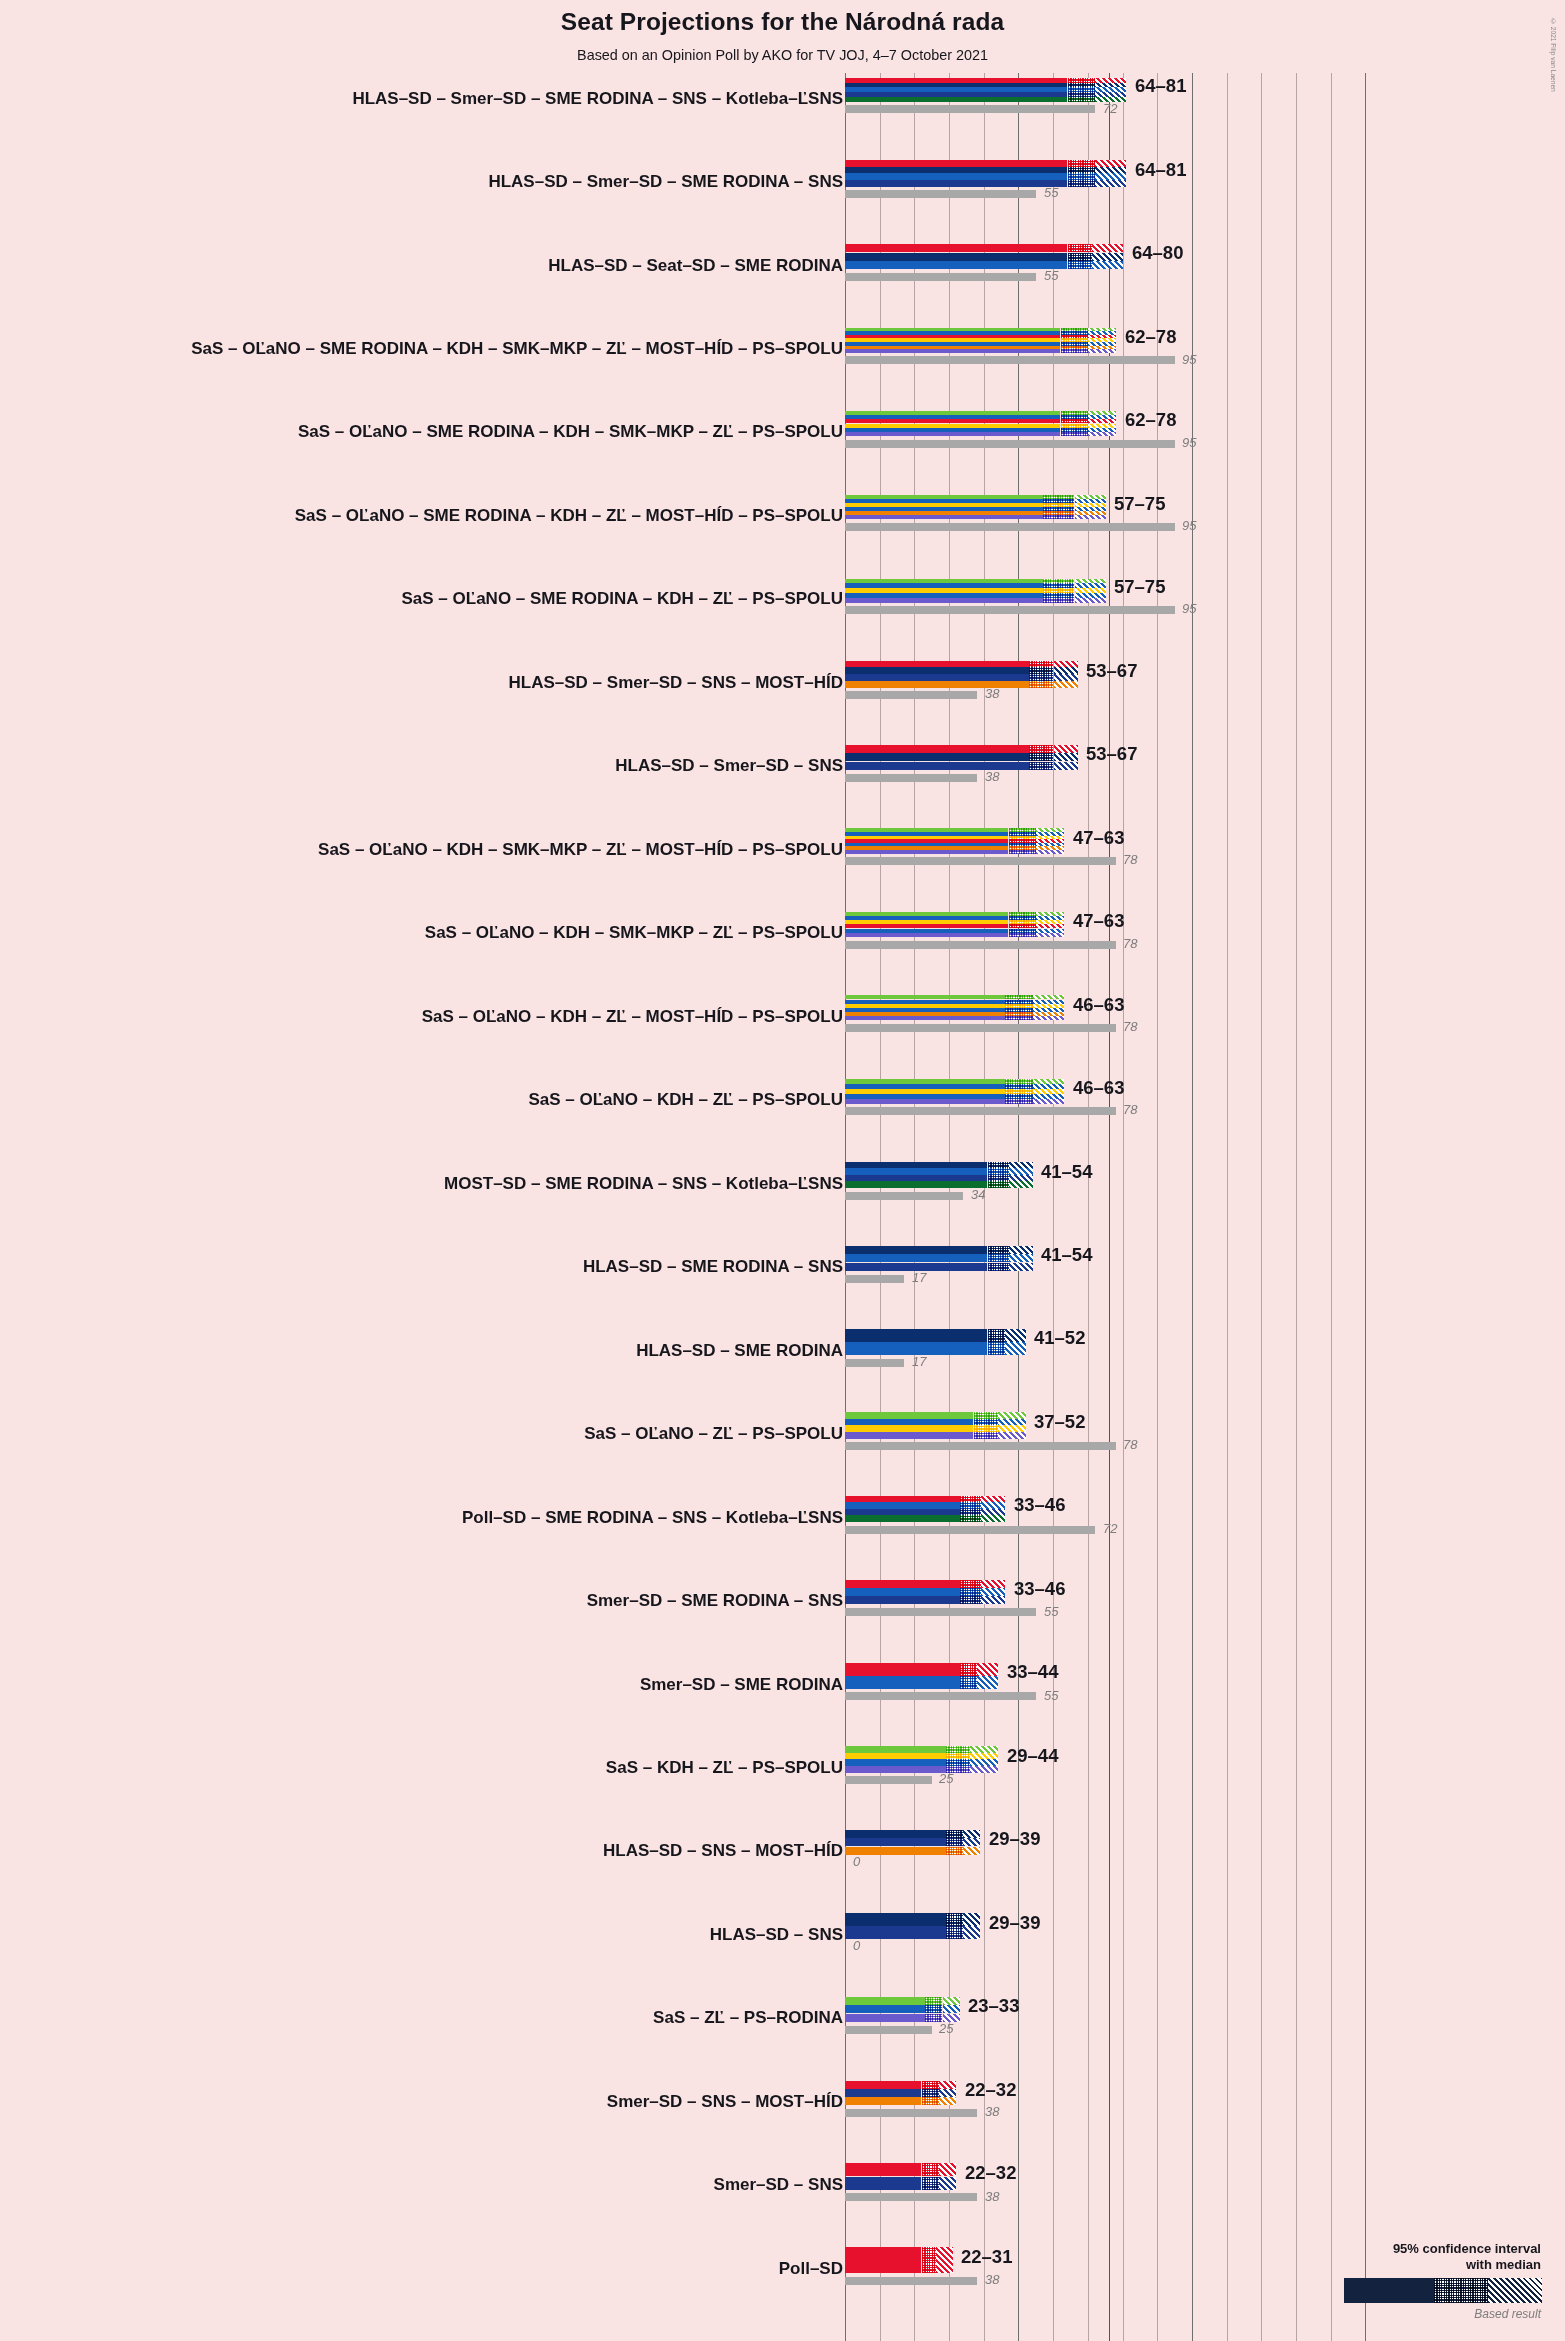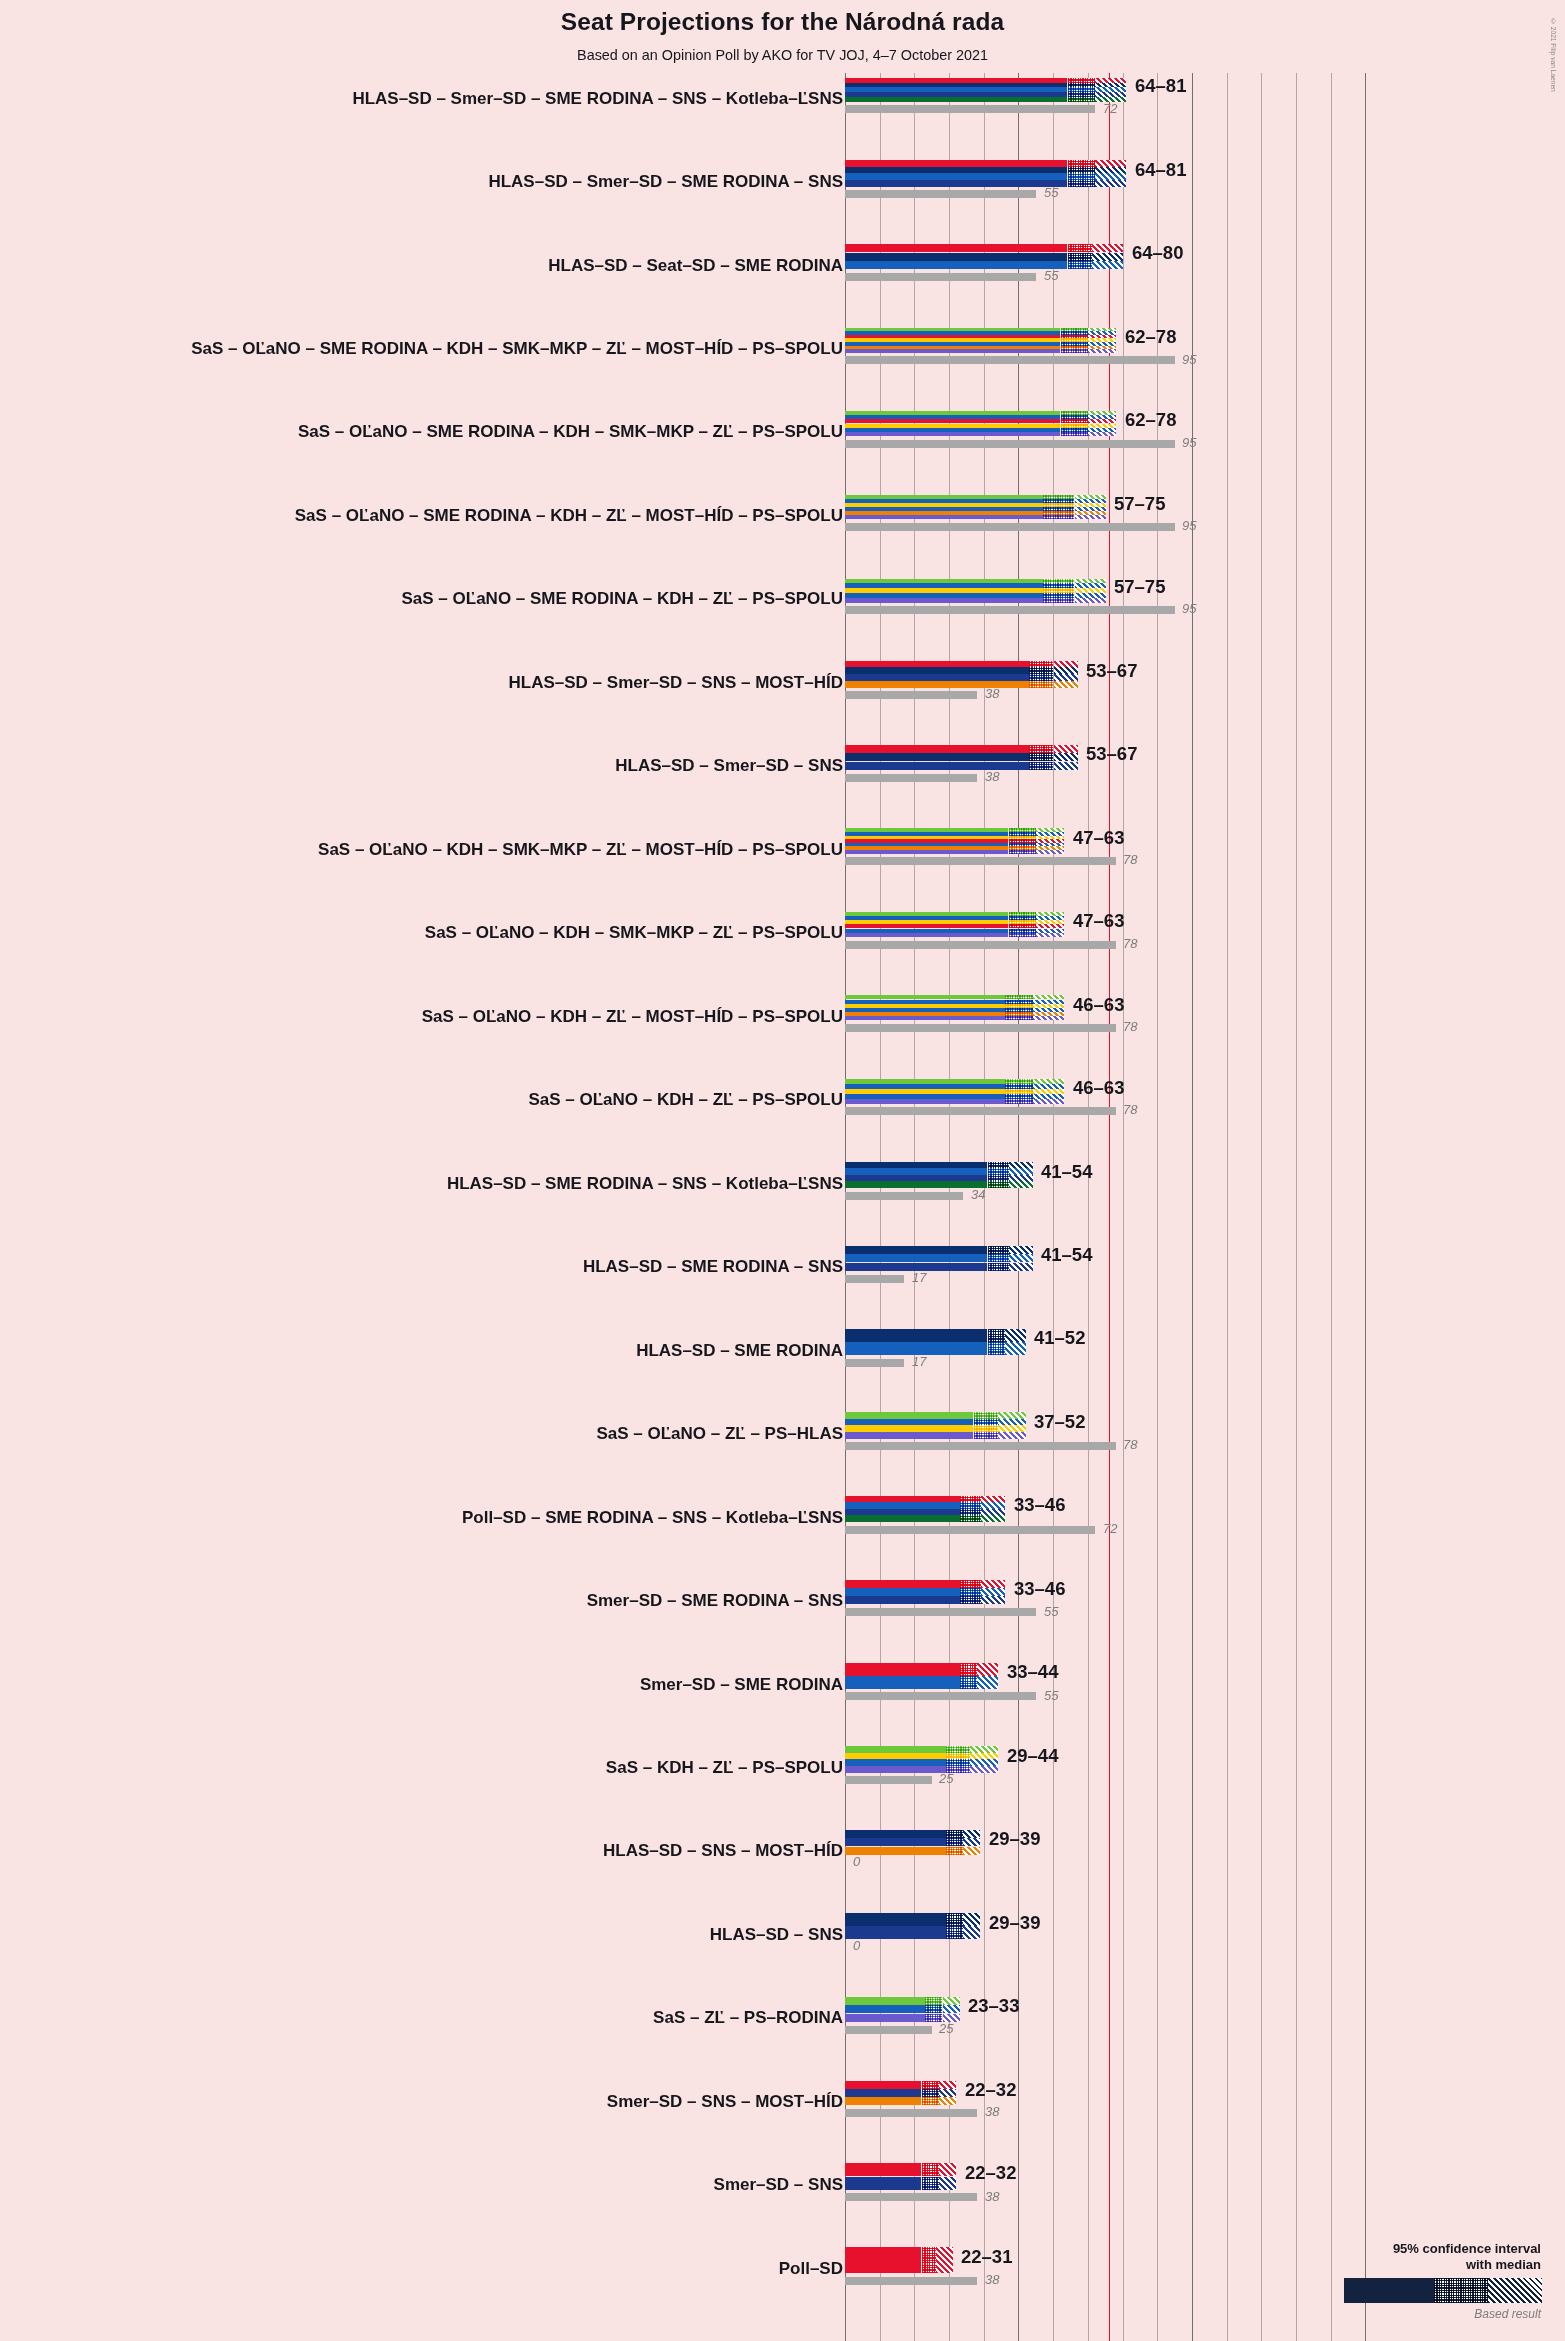--- a/index.html
+++ b/index.html
@@ -346,21 +346,21 @@
       <div style="position: absolute; left: 1005px; width: 28px; top: 1094px; height: 4.8px; background: repeating-linear-gradient(0deg, rgb(21, 96, 189) 0px, rgb(21, 96, 189) 1.2px, rgb(255, 255, 255) 1.2px, rgb(255, 255, 255) 2.4px), repeating-linear-gradient(90deg, rgb(21, 96, 189) 0px, rgb(21, 96, 189) 1.2px, rgb(255, 255, 255) 1.2px, rgb(255, 255, 255) 2.4px); background-blend-mode: multiply;"></div>
       <div style="position: absolute; left: 1033px; width: 31px; top: 1094px; height: 4.8px; background: repeating-linear-gradient(45deg, rgb(21, 96, 189) 0px, rgb(21, 96, 189) 1.8px, rgb(255, 255, 255) 1.8px, rgb(255, 255, 255) 4.2px);"></div>
       <div style="position: absolute; left: 845px; width: 160px; top: 1099px; height: 4.8px; background: rgb(106, 90, 205);"></div>
       <div style="position: absolute; left: 1005px; width: 28px; top: 1099px; height: 4.8px; background: repeating-linear-gradient(0deg, rgb(106, 90, 205) 0px, rgb(106, 90, 205) 1.2px, rgb(255, 255, 255) 1.2px, rgb(255, 255, 255) 2.4px), repeating-linear-gradient(90deg, rgb(106, 90, 205) 0px, rgb(106, 90, 205) 1.2px, rgb(255, 255, 255) 1.2px, rgb(255, 255, 255) 2.4px); background-blend-mode: multiply;"></div>
       <div style="position: absolute; left: 1033px; width: 31px; top: 1099px; height: 4.8px; background: repeating-linear-gradient(45deg, rgb(106, 90, 205) 0px, rgb(106, 90, 205) 1.8px, rgb(255, 255, 255) 1.8px, rgb(255, 255, 255) 4.2px);"></div>
       <div class="rangetxt" style="left: 1073px; top: 1077px;">46–63</div>
       <div class="lastbar" style="left: 845px; width: 271px; top: 1107px;"></div>
       <div class="lasttxt" style="left: 1123px; top: 1102px;">78</div>
     </div>
     <div class="row" style="top: 0px;">
-      <div class="rowlabel" style="top: 1174px;">HLAS–SD – SME RODINA – SNS – Kotleba–ĽSNS</div>
+      <div class="rowlabel" style="top: 1174px;">MOST–SD – SME RODINA – SNS – Kotleba–ĽSNS</div>
       <div style="position: absolute; left: 845px; width: 142px; top: 1162px; height: 6.6px; background: rgb(11, 46, 111);"></div>
       <div style="position: absolute; left: 988px; width: 21px; top: 1162px; height: 6.6px; background: repeating-linear-gradient(0deg, rgb(11, 46, 111) 0px, rgb(11, 46, 111) 1.2px, rgb(255, 255, 255) 1.2px, rgb(255, 255, 255) 2.4px), repeating-linear-gradient(90deg, rgb(11, 46, 111) 0px, rgb(11, 46, 111) 1.2px, rgb(255, 255, 255) 1.2px, rgb(255, 255, 255) 2.4px); background-blend-mode: multiply;"></div>
       <div style="position: absolute; left: 1009px; width: 24px; top: 1162px; height: 6.6px; background: repeating-linear-gradient(45deg, rgb(11, 46, 111) 0px, rgb(11, 46, 111) 1.8px, rgb(255, 255, 255) 1.8px, rgb(255, 255, 255) 4.2px);"></div>
       <div style="position: absolute; left: 845px; width: 142px; top: 1168px; height: 6.6px; background: rgb(21, 96, 189);"></div>
       <div style="position: absolute; left: 988px; width: 21px; top: 1168px; height: 6.6px; background: repeating-linear-gradient(0deg, rgb(21, 96, 189) 0px, rgb(21, 96, 189) 1.2px, rgb(255, 255, 255) 1.2px, rgb(255, 255, 255) 2.4px), repeating-linear-gradient(90deg, rgb(21, 96, 189) 0px, rgb(21, 96, 189) 1.2px, rgb(255, 255, 255) 1.2px, rgb(255, 255, 255) 2.4px); background-blend-mode: multiply;"></div>
       <div style="position: absolute; left: 1009px; width: 24px; top: 1168px; height: 6.6px; background: repeating-linear-gradient(45deg, rgb(21, 96, 189) 0px, rgb(21, 96, 189) 1.8px, rgb(255, 255, 255) 1.8px, rgb(255, 255, 255) 4.2px);"></div>
       <div style="position: absolute; left: 845px; width: 142px; top: 1175px; height: 6.6px; background: rgb(27, 58, 143);"></div>
       <div style="position: absolute; left: 988px; width: 21px; top: 1175px; height: 6.6px; background: repeating-linear-gradient(0deg, rgb(27, 58, 143) 0px, rgb(27, 58, 143) 1.2px, rgb(255, 255, 255) 1.2px, rgb(255, 255, 255) 2.4px), repeating-linear-gradient(90deg, rgb(27, 58, 143) 0px, rgb(27, 58, 143) 1.2px, rgb(255, 255, 255) 1.2px, rgb(255, 255, 255) 2.4px); background-blend-mode: multiply;"></div>
       <div style="position: absolute; left: 1009px; width: 24px; top: 1175px; height: 6.6px; background: repeating-linear-gradient(45deg, rgb(27, 58, 143) 0px, rgb(27, 58, 143) 1.8px, rgb(255, 255, 255) 1.8px, rgb(255, 255, 255) 4.2px);"></div>
       <div style="position: absolute; left: 845px; width: 142px; top: 1181px; height: 6.6px; background: rgb(10, 110, 46);"></div>
@@ -391,21 +391,21 @@
       <div style="position: absolute; left: 988px; width: 17.4px; top: 1329px; height: 13px; background: repeating-linear-gradient(0deg, rgb(11, 46, 111) 0px, rgb(11, 46, 111) 1.2px, rgb(255, 255, 255) 1.2px, rgb(255, 255, 255) 2.4px), repeating-linear-gradient(90deg, rgb(11, 46, 111) 0px, rgb(11, 46, 111) 1.2px, rgb(255, 255, 255) 1.2px, rgb(255, 255, 255) 2.4px); background-blend-mode: multiply;"></div>
       <div style="position: absolute; left: 1005px; width: 21px; top: 1329px; height: 13px; background: repeating-linear-gradient(45deg, rgb(11, 46, 111) 0px, rgb(11, 46, 111) 1.8px, rgb(255, 255, 255) 1.8px, rgb(255, 255, 255) 4.2px);"></div>
       <div style="position: absolute; left: 845px; width: 142px; top: 1342px; height: 13px; background: rgb(21, 96, 189);"></div>
       <div style="position: absolute; left: 988px; width: 17.4px; top: 1342px; height: 13px; background: repeating-linear-gradient(0deg, rgb(21, 96, 189) 0px, rgb(21, 96, 189) 1.2px, rgb(255, 255, 255) 1.2px, rgb(255, 255, 255) 2.4px), repeating-linear-gradient(90deg, rgb(21, 96, 189) 0px, rgb(21, 96, 189) 1.2px, rgb(255, 255, 255) 1.2px, rgb(255, 255, 255) 2.4px); background-blend-mode: multiply;"></div>
       <div style="position: absolute; left: 1005px; width: 21px; top: 1342px; height: 13px; background: repeating-linear-gradient(45deg, rgb(21, 96, 189) 0px, rgb(21, 96, 189) 1.8px, rgb(255, 255, 255) 1.8px, rgb(255, 255, 255) 4.2px);"></div>
       <div class="rangetxt" style="left: 1034px; top: 1327px;">41–52</div>
       <div class="lastbar" style="left: 845px; width: 59px; top: 1359px;"></div>
       <div class="lasttxt" style="left: 912px; top: 1354px;">17</div>
     </div>
     <div class="row" style="top: 0px;">
-      <div class="rowlabel" style="top: 1424px;">SaS – OĽaNO – ZĽ – PS–HLAS</div>
+      <div class="rowlabel" style="top: 1424px;">SaS – OĽaNO – ZĽ – PS–SPOLU</div>
       <div style="position: absolute; left: 845px; width: 128px; top: 1412px; height: 6.6px; background: rgb(109, 201, 59);"></div>
       <div style="position: absolute; left: 974px; width: 24px; top: 1412px; height: 6.6px; background: repeating-linear-gradient(0deg, rgb(109, 201, 59) 0px, rgb(109, 201, 59) 1.2px, rgb(255, 255, 255) 1.2px, rgb(255, 255, 255) 2.4px), repeating-linear-gradient(90deg, rgb(109, 201, 59) 0px, rgb(109, 201, 59) 1.2px, rgb(255, 255, 255) 1.2px, rgb(255, 255, 255) 2.4px); background-blend-mode: multiply;"></div>
       <div style="position: absolute; left: 998px; width: 28px; top: 1412px; height: 6.6px; background: repeating-linear-gradient(45deg, rgb(109, 201, 59) 0px, rgb(109, 201, 59) 1.8px, rgb(255, 255, 255) 1.8px, rgb(255, 255, 255) 4.2px);"></div>
       <div style="position: absolute; left: 845px; width: 128px; top: 1419px; height: 6.6px; background: rgb(21, 96, 189);"></div>
       <div style="position: absolute; left: 974px; width: 24px; top: 1419px; height: 6.6px; background: repeating-linear-gradient(0deg, rgb(21, 96, 189) 0px, rgb(21, 96, 189) 1.2px, rgb(255, 255, 255) 1.2px, rgb(255, 255, 255) 2.4px), repeating-linear-gradient(90deg, rgb(21, 96, 189) 0px, rgb(21, 96, 189) 1.2px, rgb(255, 255, 255) 1.2px, rgb(255, 255, 255) 2.4px); background-blend-mode: multiply;"></div>
       <div style="position: absolute; left: 998px; width: 28px; top: 1419px; height: 6.6px; background: repeating-linear-gradient(45deg, rgb(21, 96, 189) 0px, rgb(21, 96, 189) 1.8px, rgb(255, 255, 255) 1.8px, rgb(255, 255, 255) 4.2px);"></div>
       <div style="position: absolute; left: 845px; width: 128px; top: 1425px; height: 6.6px; background: rgb(255, 204, 0);"></div>
       <div style="position: absolute; left: 974px; width: 24px; top: 1425px; height: 6.6px; background: repeating-linear-gradient(0deg, rgb(255, 204, 0) 0px, rgb(255, 204, 0) 1.2px, rgb(255, 255, 255) 1.2px, rgb(255, 255, 255) 2.4px), repeating-linear-gradient(90deg, rgb(255, 204, 0) 0px, rgb(255, 204, 0) 1.2px, rgb(255, 255, 255) 1.2px, rgb(255, 255, 255) 2.4px); background-blend-mode: multiply;"></div>
       <div style="position: absolute; left: 998px; width: 28px; top: 1425px; height: 6.6px; background: repeating-linear-gradient(45deg, rgb(255, 204, 0) 0px, rgb(255, 204, 0) 1.8px, rgb(255, 255, 255) 1.8px, rgb(255, 255, 255) 4.2px);"></div>
       <div style="position: absolute; left: 845px; width: 128px; top: 1432px; height: 6.6px; background: rgb(106, 90, 205);"></div>

